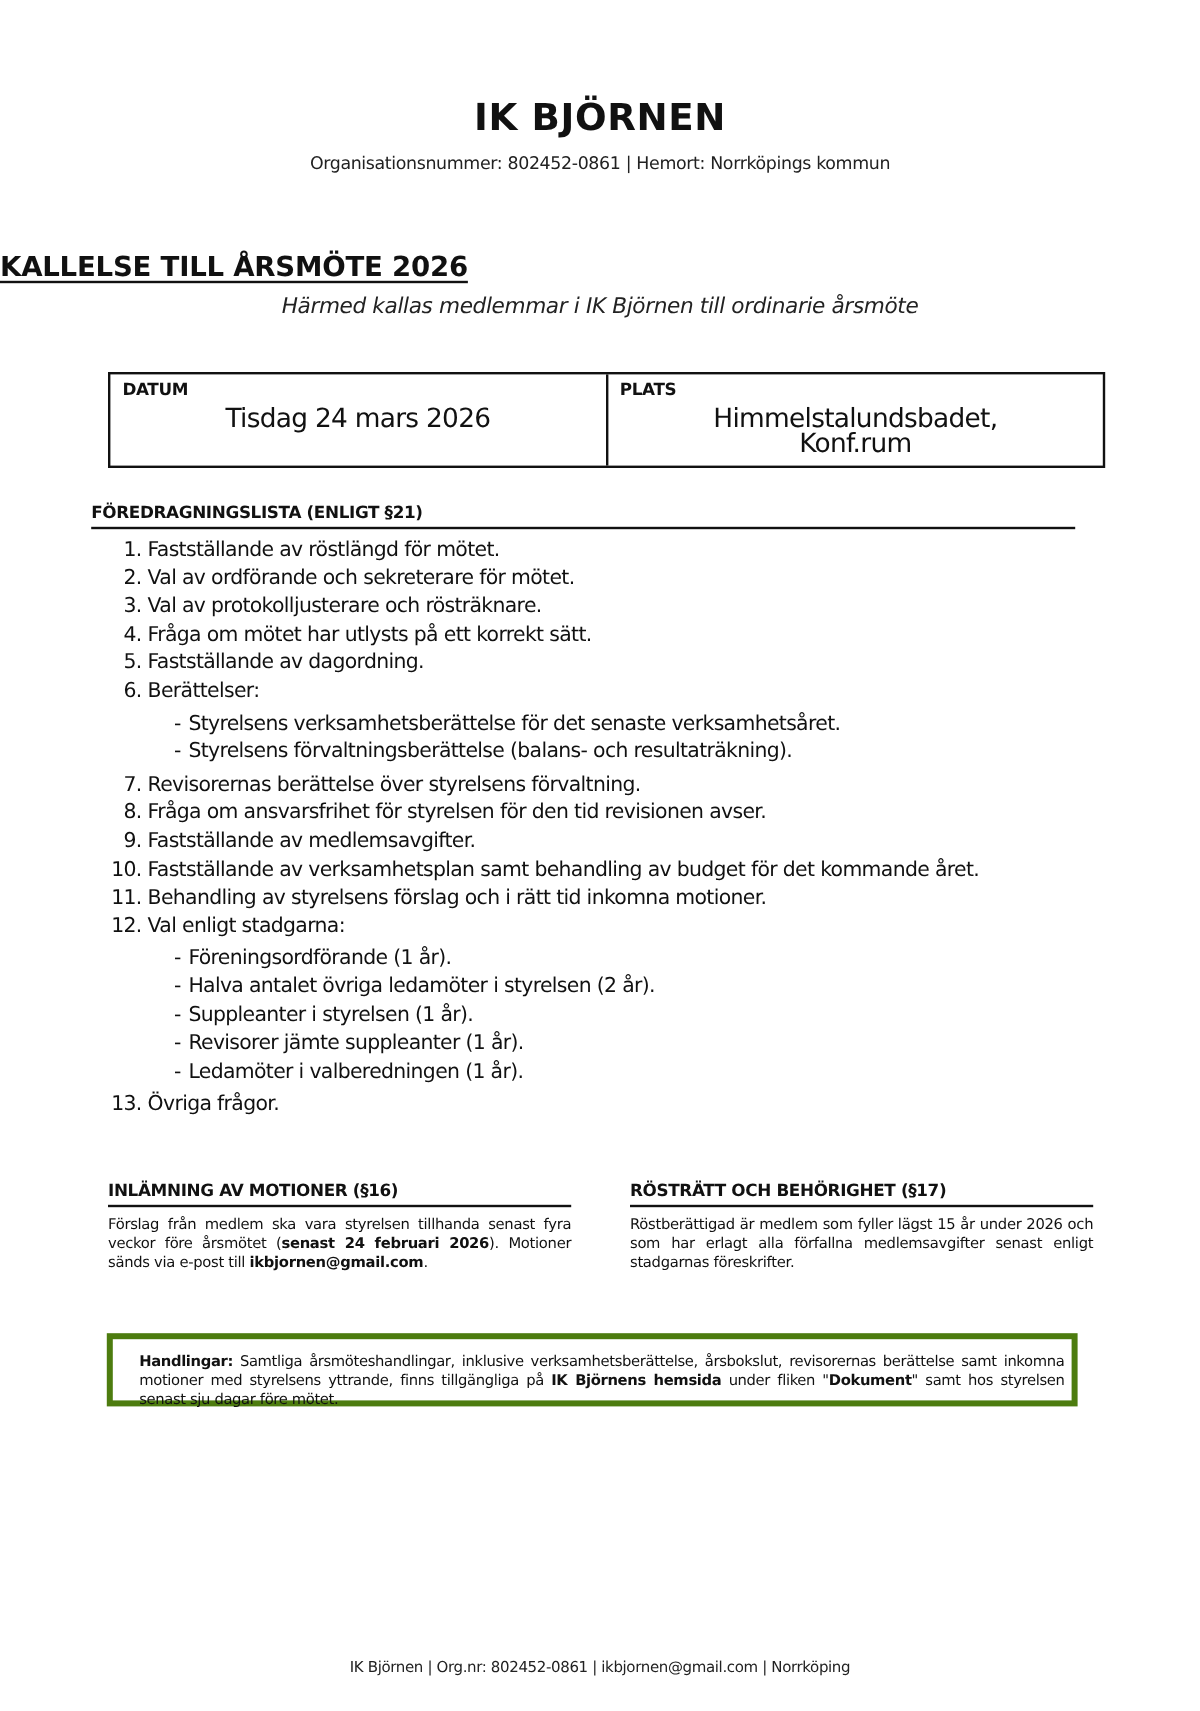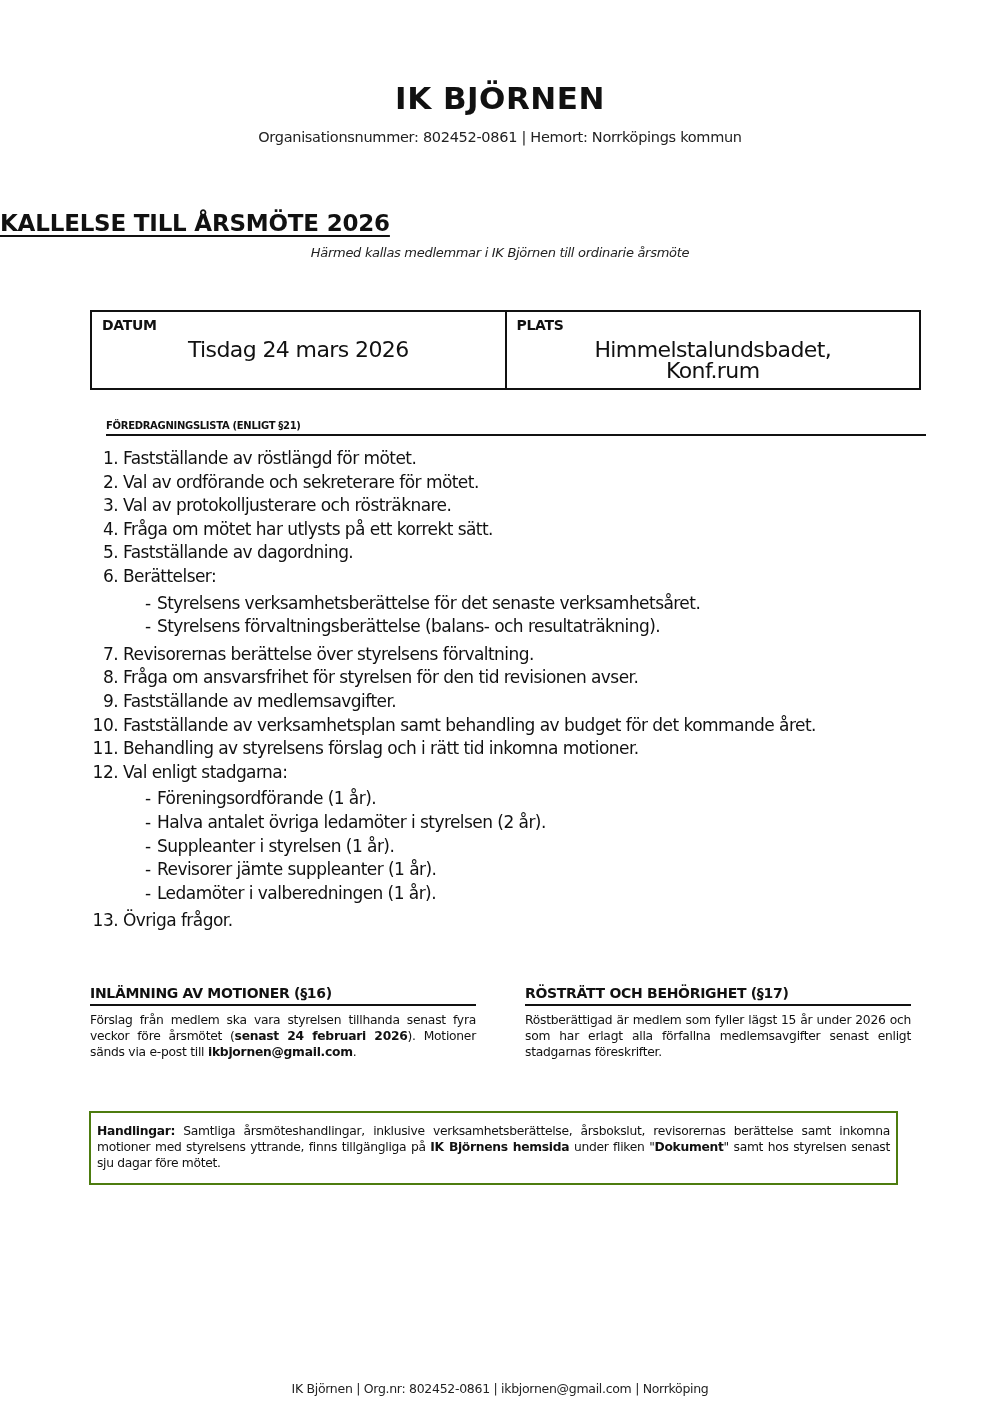--- a/index.html
+++ b/index.html
@@ -16,58 +16,58 @@
     left: 0; width: 1000px; top: 129px; text-align: center;
     font-size: 14.5px; color: #222; letter-spacing: -0.3px;
   }
   #doc-title {
     left: 0; width: 1000px; top: 210px; text-align: left;
     font-size: 23px; font-weight: bold; text-decoration: underline;
     text-underline-offset: 4px; text-decoration-thickness: 2px; letter-spacing: -0.2px;
   }
   #doc-subtitle {
     left: 0; width: 1000px; top: 245px; text-align: center;
-    font-size: 13px; font-style: italic; color: #222; letter-spacing: -0.3px;
+    font-size: 18px; font-style: italic; color: #222; letter-spacing: -0.3px;
   }
   #info-table {
     left: 90px; top: 310px; width: 831px; height: 80px;
     border: 2px solid #111; box-sizing: border-box;
     display: flex;
   }
   .info-cell {
     flex: 1; box-sizing: border-box; padding: 5px 10px;
     border-right: 2px solid #111;
   }
   .info-cell:last-child { border-right: none; }
   .info-label { font-size: 14px; font-weight: bold; letter-spacing: -0.3px; margin-bottom: 6px; }
   .info-value { font-size: 22px; line-height: 21px; letter-spacing: -0.6px; text-align: center; }
 
   #agenda-heading {
-    left: 106px; top: 420px; width: 820px; font-size: 10px; font-weight: bold;
+    left: 76px; top: 420px; width: 820px; font-size: 14px; font-weight: bold;
     letter-spacing: -0.3px; padding-bottom: 3px; border-bottom: 2px solid #111;
   }
   #agenda-list { left: 90px; top: 447px; width: 830px; font-size: 17px; letter-spacing: -0.55px; }
   .agenda-item { display: flex; line-height: 23.6px; }
   .agenda-num { width: 28px; text-align: right; flex: 0 0 28px; }
   .agenda-text { padding-left: 5px; }
   .sub-list { margin: 3px 0 4px 0; }
   .sub-item { display: flex; line-height: 23.6px; padding-left: 55px; }
   .sub-dash { width: 12px; flex: 0 0 12px; }
 
   .section-heading {
     font-size: 14px; font-weight: bold; letter-spacing: -0.3px;
     padding-bottom: 3px; border-bottom: 2px solid #111;
   }
   .section-body { font-size: 12.3px; line-height: 16px; margin-top: 6px; letter-spacing: -0.25px; text-align: justify; }
   #sec-motions { left: 90px; top: 985px; width: 386px; }
   #sec-vote { left: 525px; top: 985px; width: 386px; }
 
   #docs-box {
-    left: 89px; top: 1111px; width: 809px; height: 74px; box-sizing: border-box;
-    border: 2px solid #4d7c0f; padding: 10px 6px 6px 6px;
+    left: 89px; top: 1111px; width: 809px; height: 61px; box-sizing: border-box;
+    border: 5px solid #4d7c0f; padding: 10px 6px 6px 22px;
     font-size: 12.3px; line-height: 16px; letter-spacing: -0.3px; text-align: justify;
   }
   #footer {
     left: 0; width: 1000px; top: 1381px; text-align: center;
     font-size: 12.5px; color: #222; letter-spacing: -0.3px;
   }
   b { font-weight: bold; }
 </style>
 </head>
 <body>

